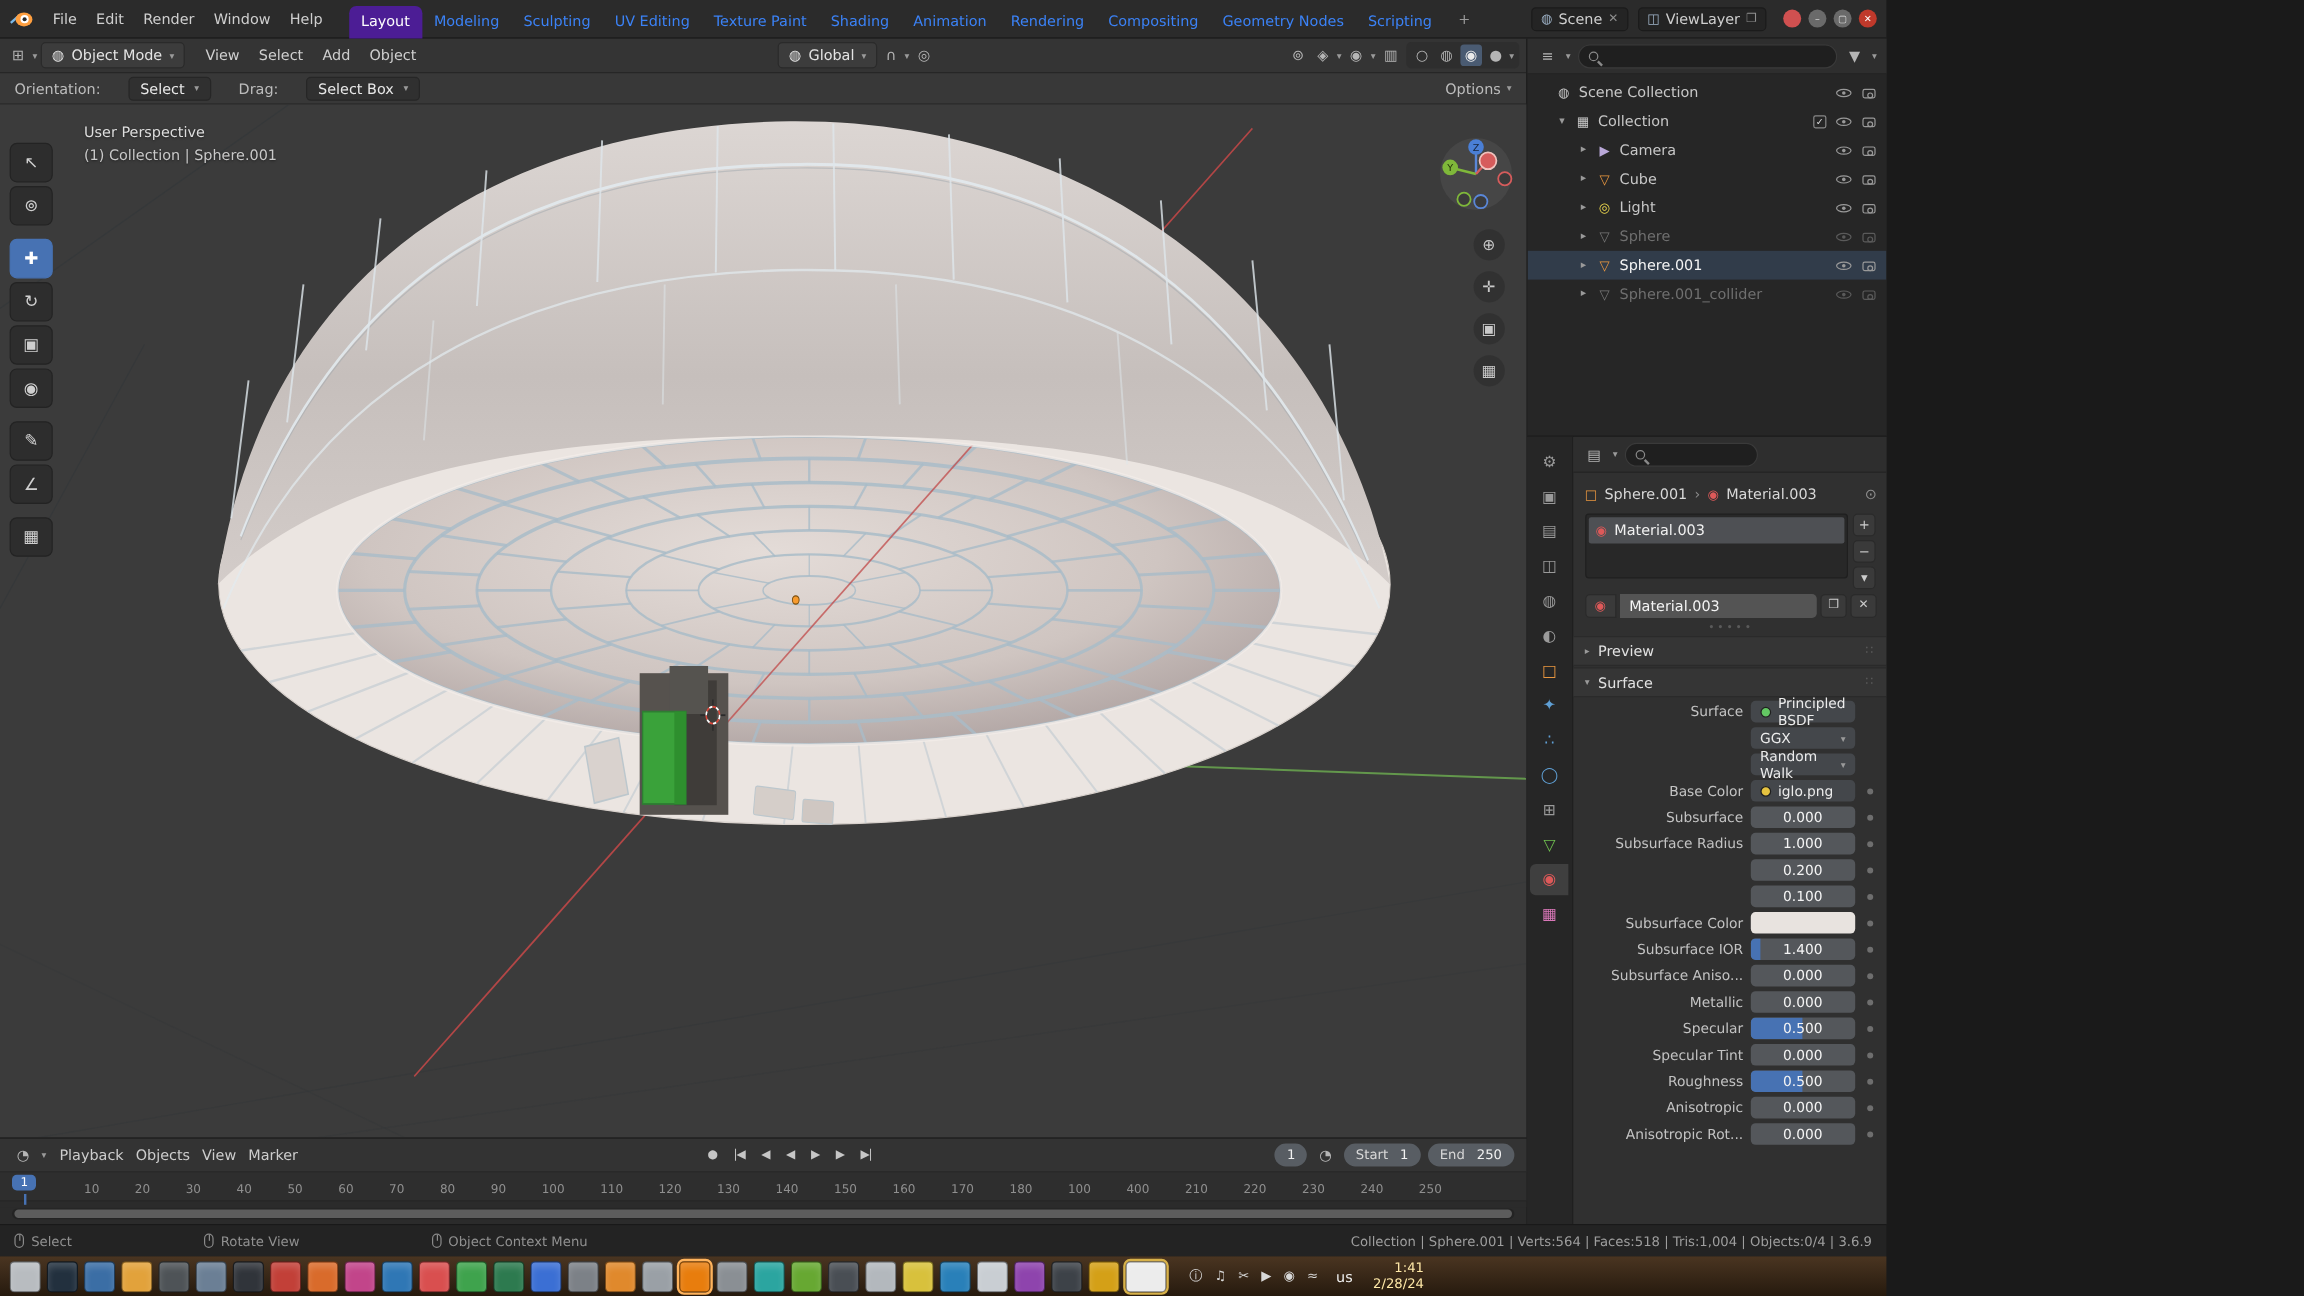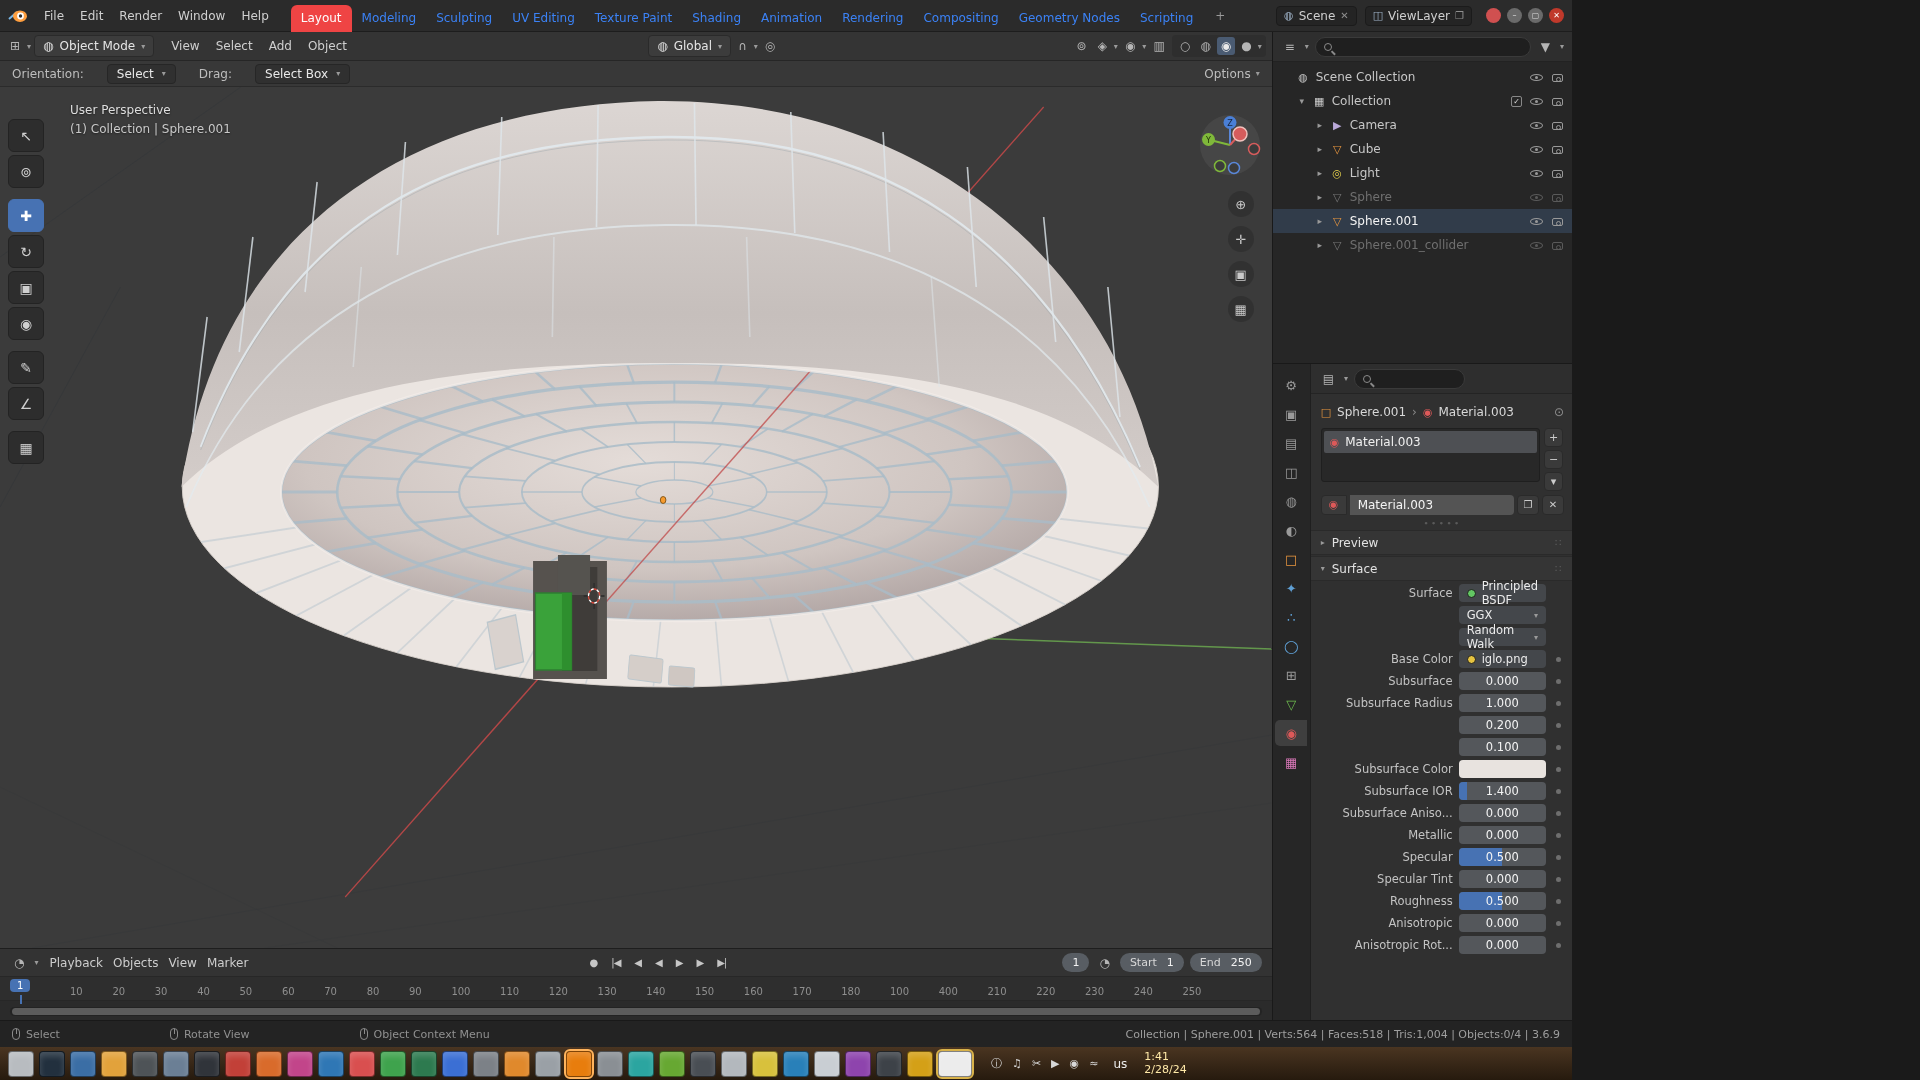--- a/index.html
+++ b/index.html
@@ -7,21 +7,21 @@
   body{font-family:"DejaVu Sans","Liberation Sans",sans-serif;font-size:12px;color:#d1d1d1;}
   .app{width:1572px;height:1080px;display:flex;flex-direction:column;}
 
   
   .titlebar{height:32px;background:#2b2b2b;border-bottom:1px solid #1d1d1d;display:flex;align-items:center;padding:0 8px;gap:4px;position:relative;flex:none;}
   .logo{display:flex;align-items:center;margin-right:4px;}
   .menus{display:flex;}
   .menu-item{padding:4px 8px;border-radius:4px;color:#cfcfcf;font-size:12px;}
   .workspaces{display:flex;margin-left:10px;align-items:flex-end;height:32px;}
   .ws-tab{padding:6px 10px 7px;font-size:12px;color:#3b82f6;border-radius:6px 6px 0 0;white-space:nowrap;}
-  .ws-tab.active{background:#ef4444;color:#fdfdfd;}
+  .ws-tab.active{background:#4c1d95;color:#fdfdfd;}
   .ws-add{padding:6px 8px;color:#9a9a9a;}
   .tb-title{position:absolute;left:50%;top:0;height:32px;display:flex;align-items:center;transform:translateX(-50%);color:#d2913c;font-size:12px;pointer-events:none;white-space:nowrap;}
   .tb-right{margin-left:auto;display:flex;align-items:center;gap:8px;}
   .id-widget{display:flex;align-items:center;gap:5px;background:#242424;border:1px solid #1b1b1b;border-radius:4px;padding:2px 7px;color:#cfcfcf;}
   .id-widget .wicon{color:#9fb3c8;font-size:11px;}
   .id-widget .wx{color:#8f8f8f;font-size:10px;}
   .win-controls{display:flex;gap:6px;margin-left:6px;align-items:center;}
   .wc{width:15px;height:15px;border-radius:50%;background:#6a6a6a;color:#dcdcdc;font-size:8px;display:flex;align-items:center;justify-content:center;}
   .wc.close{background:#c0392b;color:#fff;}
   .wc.badge{background:#d05050;}
@@ -155,21 +155,21 @@
   .mouse::after{content:"";position:absolute;left:3px;top:0;width:1px;height:5px;background:#8a8a8a;}
   .sb-right{margin-left:auto;color:#9e9e9e;white-space:nowrap;}
 
   
   .taskbar{height:33px;background:linear-gradient(180deg,#4a3521,#261a0e);display:flex;align-items:center;gap:5px;padding:0 8px;flex:none;}
   .task-app{width:26px;height:26px;border-radius:4px;background:var(--c,#555);border:1px solid rgba(0,0,0,.45);box-shadow:inset 0 4px 6px rgba(255,255,255,.18);flex:none;}
   .task-app.active{outline:2px solid #ffb35c;}
   .task-app.window{width:34px;background:#ececec;outline:2px solid #d8b24a;}
   .tray{margin-left:14px;display:flex;align-items:center;gap:10px;color:#d8d8d8;font-size:11px;}
   .kb{color:#eee;}
-  .clock{margin-left:12px;margin-right:170px;text-align:left;color:#ffe9a8;font-size:11px;line-height:12.5px;white-space:nowrap;}
+  .clock{margin-left:12px;margin-right:170px;text-align:right;color:#ffe9a8;font-size:11px;line-height:12.5px;white-space:nowrap;}
 </style>
 </head>
 <body>
 
 <div class="app">
 
   <header class="titlebar">
     <span class="logo">
       <svg width="20" height="14" viewBox="0 0 20 14">
         <path d="M1 10 L9 3" stroke="#7ab8e8" stroke-width="2" fill="none"></path>

